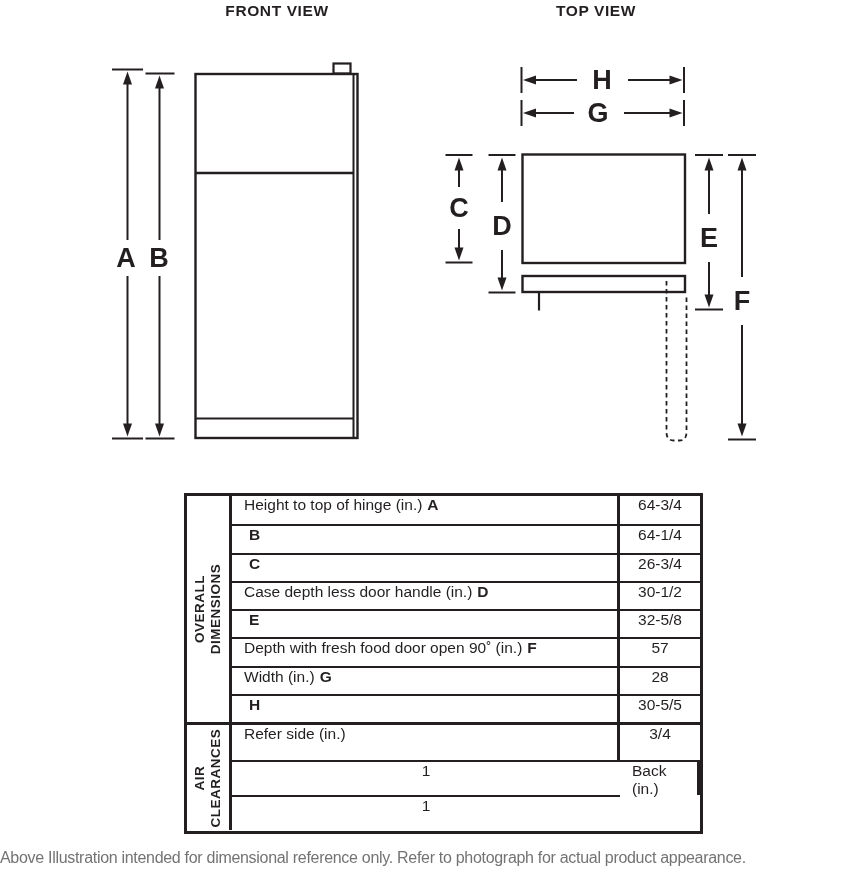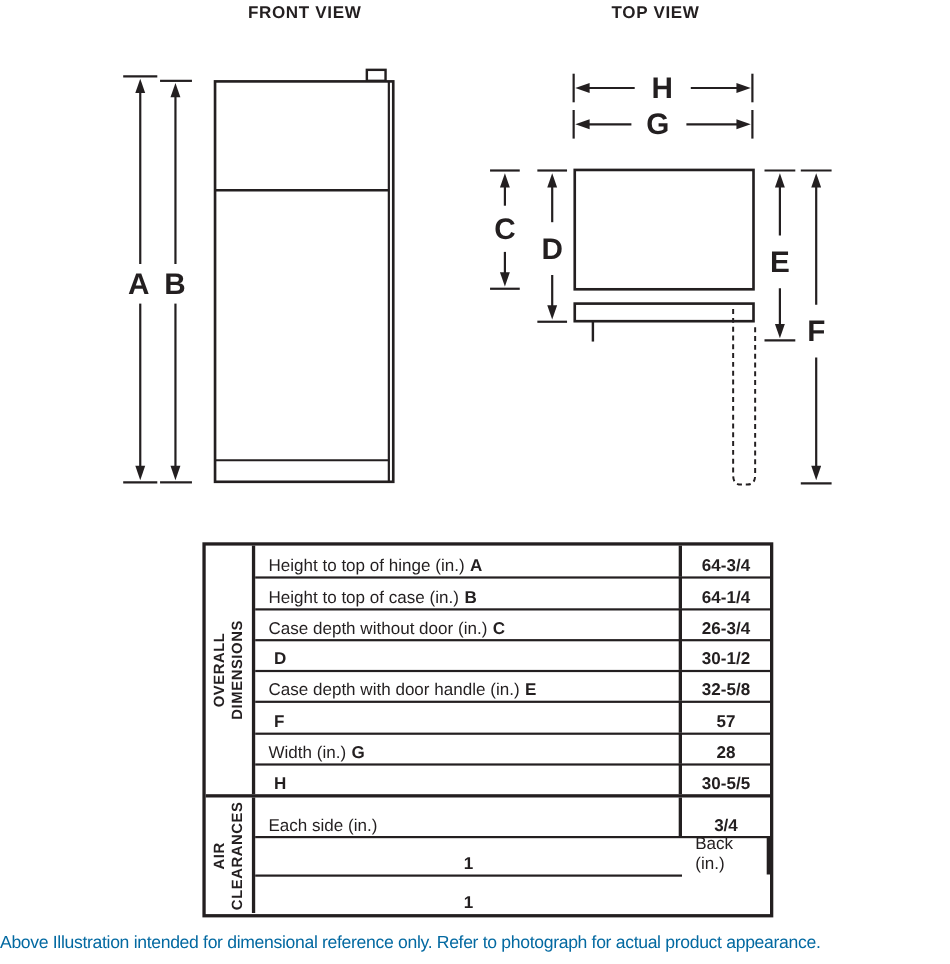--- a/index.html
+++ b/index.html
@@ -28,29 +28,29 @@
   .sec2{border-top:3px solid var(--ink);grid-auto-rows:34.9px;}
   .group-cell{border-right:3px solid var(--ink);position:relative;}
   .sec1 .group-cell{grid-row:1 / span 8;}
   .sec2 .group-cell{grid-row:1 / span 3;}
   .vtext{
     position:absolute;left:50%;top:50%;
     transform:translate(-50%,-50%) rotate(-90deg);
     width:110px;text-align:center;font-weight:bold;font-size:13.5px;
     line-height:16px;letter-spacing:0.5px;white-space:normal;
   }
-  .cell{display:flex;align-items:flex-end;font-size:15.5px;box-sizing:border-box;}
+  .cell{display:flex;align-items:flex-start;font-size:15.5px;box-sizing:border-box;}
   .text-cell{padding-left:12px;border-right:3px solid var(--ink);}
-  .value-cell{justify-content:center;font-weight:bold;}
+  .value-cell{justify-content:center;font-weight:normal;}
   .tsection .cell:nth-child(n+4){border-top:2px solid var(--ink);}
   .ltr{font-weight:bold;margin-left:5px;}
 
   .caption{
     position:absolute;left:0px;top:849px;width:864px;
-    font-size:16px;letter-spacing:-0.3px;color:#0369a1;white-space:nowrap;
+    font-size:16px;letter-spacing:-0.3px;color:#737373;white-space:nowrap;
   }
 </style>
 </head>
 <body>
 
 <div class="page">
 
   <svg width="864" height="478" viewBox="0 0 864 478">
 
     <g>
@@ -167,43 +167,42 @@
         <div class="vtext">OVERALL DIMENSIONS</div>
       </div>
 
       <div class="cell text-cell">
           <span>Height to top of hinge (in.)</span>
           <span class="ltr">A</span>
         </div>
       <div class="cell value-cell">64-3/4</div>
 
       <div class="cell text-cell">
-          <span>Height to top of case (in.)</span>
           <span class="ltr">B</span>
         </div>
       <div class="cell value-cell">64-1/4</div>
 
       <div class="cell text-cell">
-          <span>Case depth without door (in.)</span>
           <span class="ltr">C</span>
         </div>
       <div class="cell value-cell">26-3/4</div>
 
       <div class="cell text-cell">
+          <span>Case depth less door handle (in.)</span>
           <span class="ltr">D</span>
         </div>
       <div class="cell value-cell">30-1/2</div>
 
       <div class="cell text-cell">
-          <span>Case depth with door handle (in.)</span>
           <span class="ltr">E</span>
         </div>
       <div class="cell value-cell">32-5/8</div>
 
       <div class="cell text-cell">
+          <span>Depth with fresh food door open 90˚ (in.)</span>
           <span class="ltr">F</span>
         </div>
       <div class="cell value-cell">57</div>
 
       <div class="cell text-cell">
           <span>Width (in.)</span>
           <span class="ltr">G</span>
         </div>
       <div class="cell value-cell">28</div>
 
@@ -212,21 +211,21 @@
         </div>
       <div class="cell value-cell">30-5/5</div>
     </div>
 
     <div class="tsection sec2">
       <div class="group-cell">
         <div class="vtext">AIR CLEARANCES</div>
       </div>
 
       <div class="cell text-cell">
-          <span>Each side (in.)</span>
+          <span>Refer side (in.)</span>
         </div>
       <div class="cell value-cell">3/4</div>
 
       <div class="cell value-cell">1</div>
 
       <div class="cell text-cell">
           <span>Back (in.)</span>
         </div>
       <div class="cell value-cell">1</div>
     </div>

